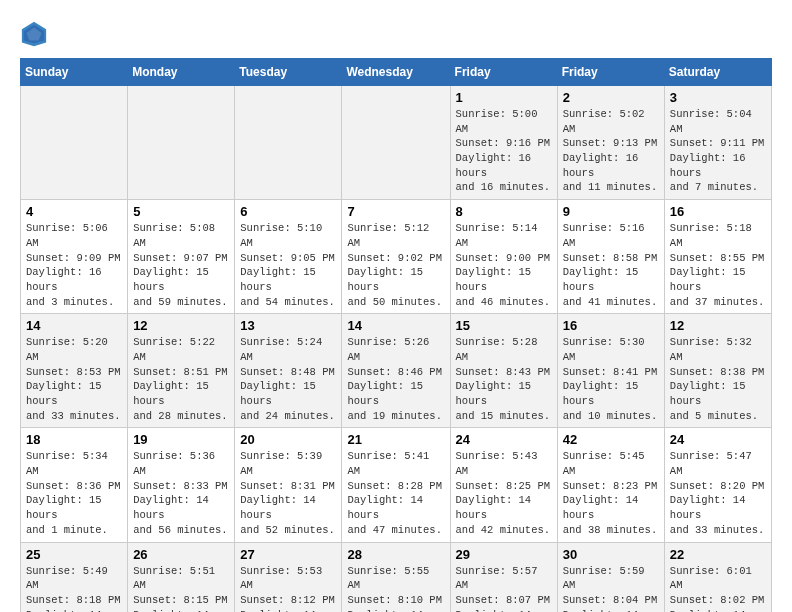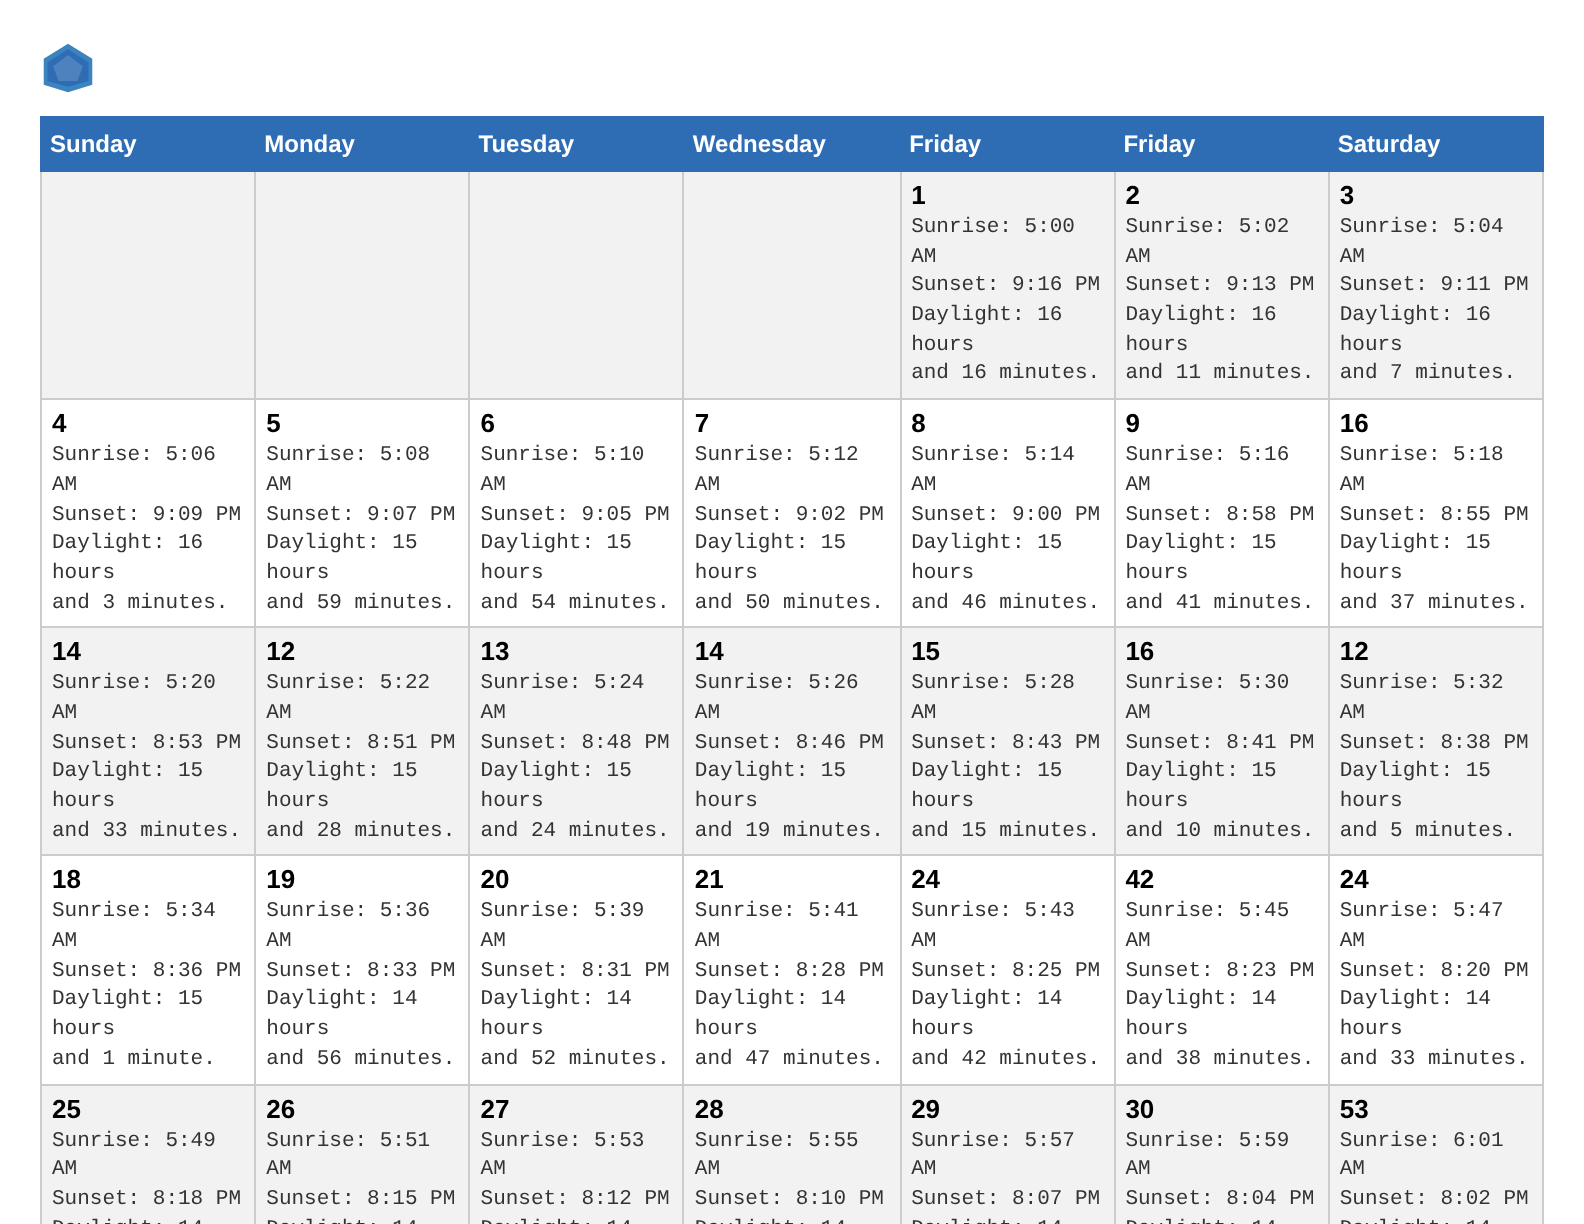--- a/index.html
+++ b/index.html
@@ -249,18 +249,18 @@
         </td>
         <td>
           <span class="day-num">29</span>
           <div class="day-info">Sunrise: 5:57 AM<br>Sunset: 8:07 PM<br>Daylight: 14 hours<br>and 9 minutes.</div>
         </td>
         <td>
           <span class="day-num">30</span>
           <div class="day-info">Sunrise: 5:59 AM<br>Sunset: 8:04 PM<br>Daylight: 14 hours<br>and 5 minutes.</div>
         </td>
         <td>
-          <span class="day-num">53</span>
+          <span class="day-num">22</span>
           <div class="day-info">Sunrise: 6:01 AM<br>Sunset: 8:02 PM<br>Daylight: 14 hours<br>and 0 minutes.</div>
         </td>
       </tr>
     </tbody>
 </table>
 
 </body></html>

